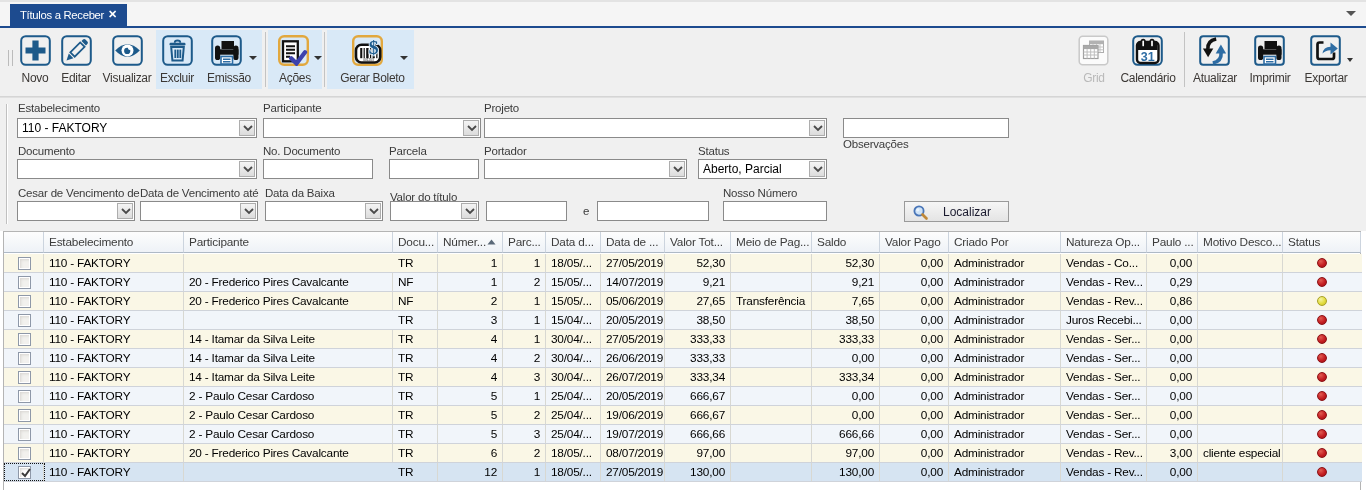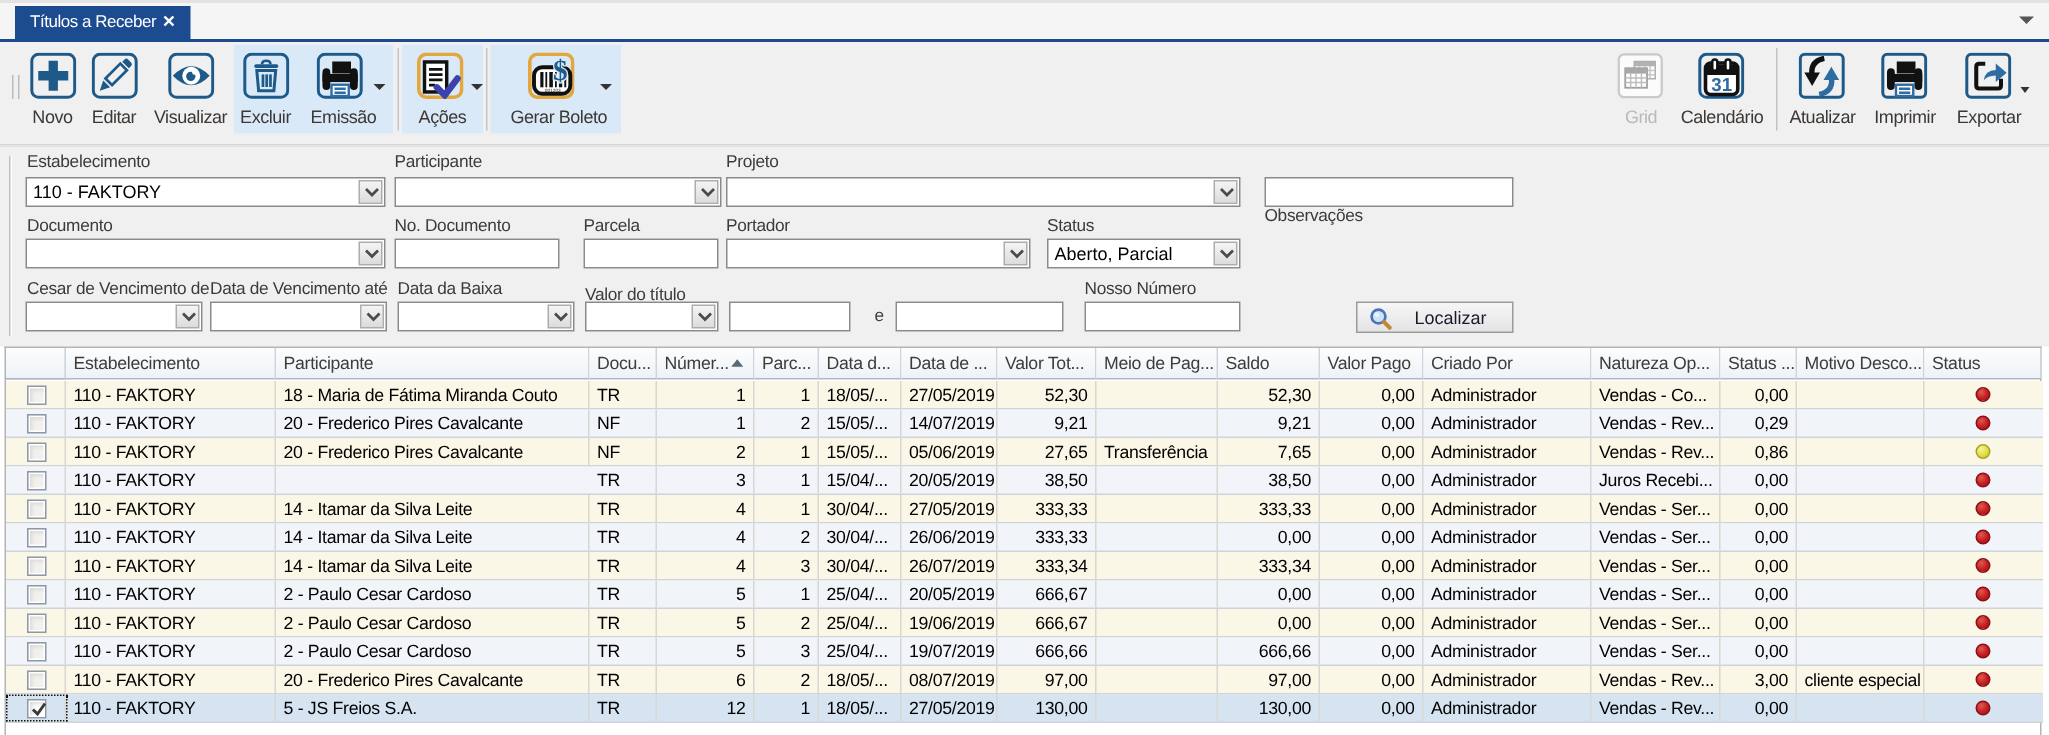--- a/index.html
+++ b/index.html
@@ -287,30 +287,29 @@
       </svg></div>
 <div class="ghead" style="left:499px;width:43px;">Parc...</div>
 <div class="ghead" style="left:542px;width:55px;">Data d...</div>
 <div class="ghead" style="left:597px;width:64px;">Data de ...</div>
 <div class="ghead" style="left:661px;width:66px;">Valor Tot...</div>
 <div class="ghead" style="left:727px;width:81px;">Meio de Pag...</div>
 <div class="ghead" style="left:808px;width:68px;">Saldo</div>
 <div class="ghead" style="left:876px;width:69px;">Valor Pago</div>
 <div class="ghead" style="left:945px;width:112px;">Criado Por</div>
 <div class="ghead" style="left:1057px;width:86px;">Natureza Op...</div>
-<div class="ghead" style="left:1143px;width:51px;">Status ...</div>
+<div class="ghead" style="left:1143px;width:51px;">Paulo ...</div>
 <div class="ghead" style="left:1194px;width:85px;">Motivo Desco...</div>
 <div class="ghead" style="left:1279px;width:78px;">Status</div>
 <div style="position:absolute;left:0;top:0;width:40px;height:21px;border-bottom:1px solid #aeb9c6;background:linear-gradient(#fdfdfd,#eef2f7);border-right:1px solid #ccd4de;"></div>
 <div class="grow" style="top:22px;background:#faf7e6;">
 <div class="gc" style="left:0px;width:40px;">
         <span class="cb"></span>
       </div>
 <div class="gc" style="left:40px;width:140px;">110 - FAKTORY</div>
-<div class="gc" style="left:180px;width:209px;">18 - Maria de Fátima Miranda Couto</div>
 <div class="gc" style="left:389px;width:45px;">TR</div>
 <div class="gc rn" style="left:434px;width:65px;">1</div>
 <div class="gc rn" style="left:499px;width:43px;">1</div>
 <div class="gc" style="left:542px;width:55px;">18/05/...</div>
 <div class="gc" style="left:597px;width:64px;">27/05/2019</div>
 <div class="gc rn" style="left:661px;width:66px;">52,30</div>
 <div class="gc" style="left:727px;width:81px;"></div>
 <div class="gc rn" style="left:808px;width:68px;">52,30</div>
 <div class="gc rn" style="left:876px;width:69px;">0,00</div>
 <div class="gc" style="left:945px;width:112px;">Administrador</div>
@@ -553,21 +552,20 @@
 <div class="grow" style="top:231px;background:#d6e4f2;">
 <div style="position:absolute;left:0px;top:0px;width:41px;height:18px;border:1px dotted #111;"></div>
 <div class="gc" style="left:0px;width:40px;">
         <span class="cb" style="background:#fff;">
           <svg style="position:absolute;left:1px;top:0px;" width="12" height="12" viewBox="0 0 12 12">
             <path d="M2 6 L5 9 L10 2" stroke="#3a3a3a" stroke-width="2" fill="none"></path>
           </svg>
         </span>
       </div>
 <div class="gc" style="left:40px;width:140px;">110 - FAKTORY</div>
-<div class="gc" style="left:180px;width:209px;">5 - JS Freios S.A.</div>
 <div class="gc" style="left:389px;width:45px;">TR</div>
 <div class="gc rn" style="left:434px;width:65px;">12</div>
 <div class="gc rn" style="left:499px;width:43px;">1</div>
 <div class="gc" style="left:542px;width:55px;">18/05/...</div>
 <div class="gc" style="left:597px;width:64px;">27/05/2019</div>
 <div class="gc rn" style="left:661px;width:66px;">130,00</div>
 <div class="gc" style="left:727px;width:81px;"></div>
 <div class="gc rn" style="left:808px;width:68px;">130,00</div>
 <div class="gc rn" style="left:876px;width:69px;">0,00</div>
 <div class="gc" style="left:945px;width:112px;">Administrador</div>

